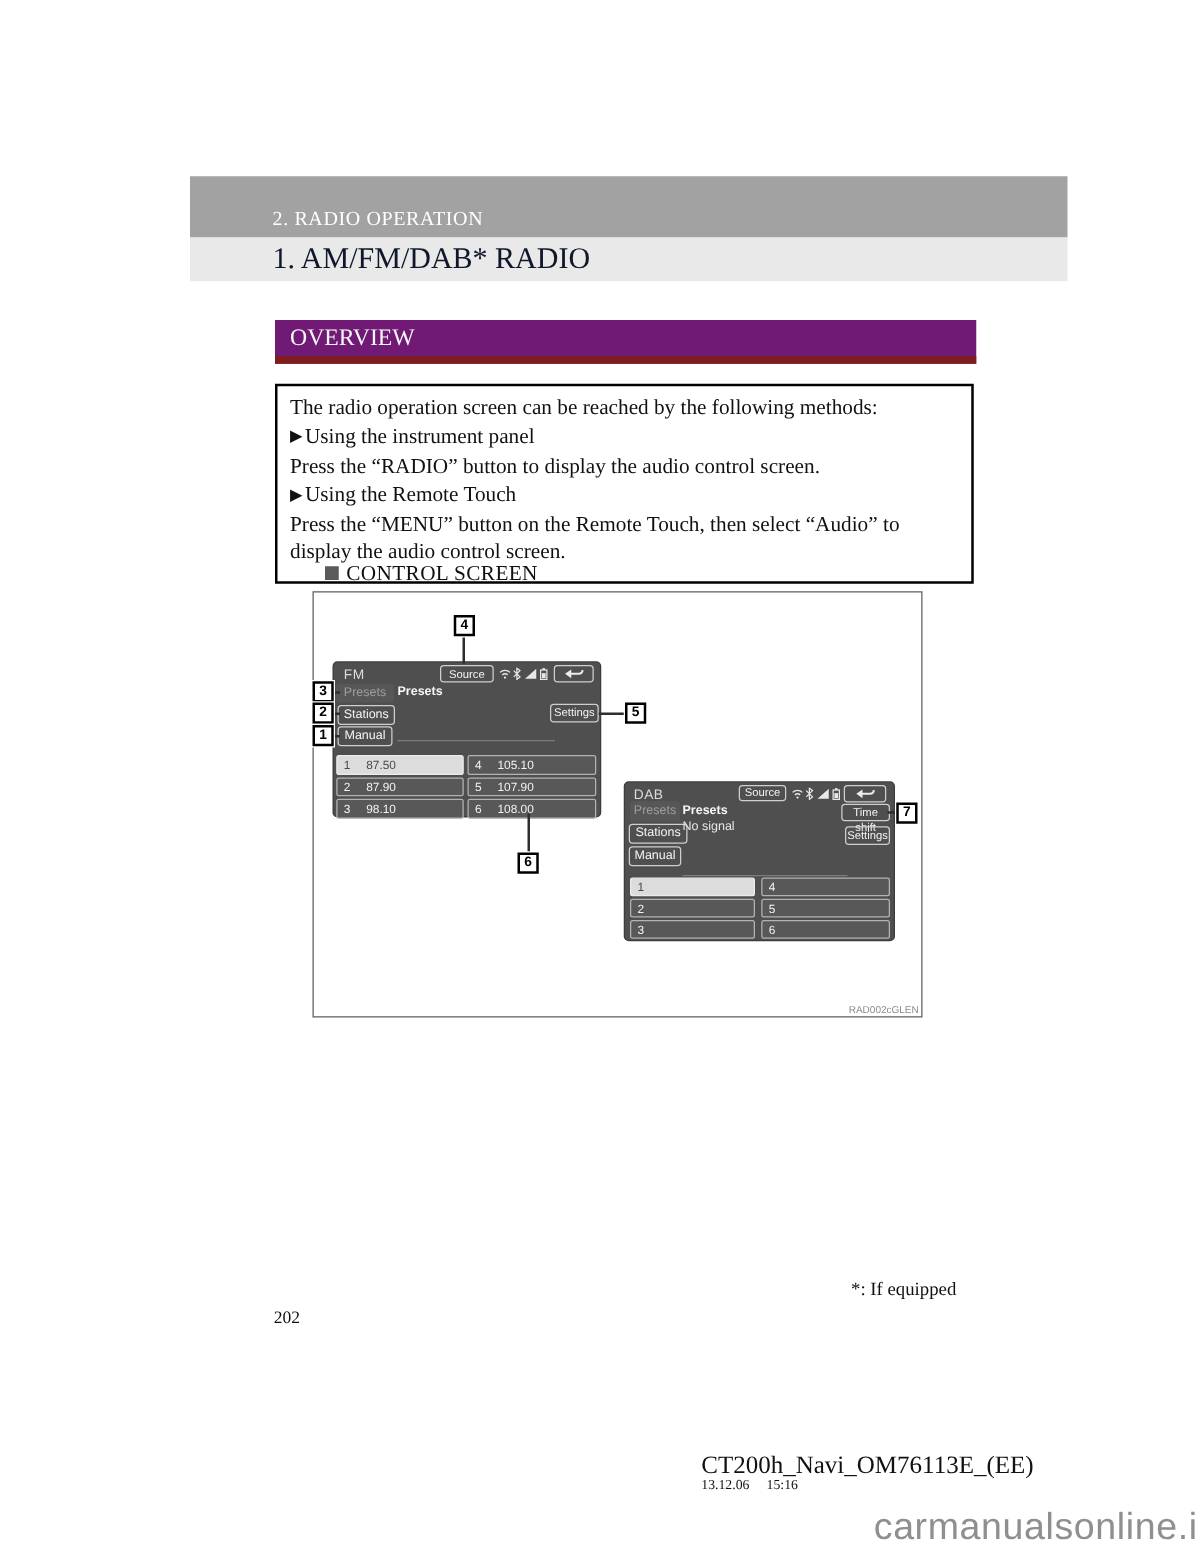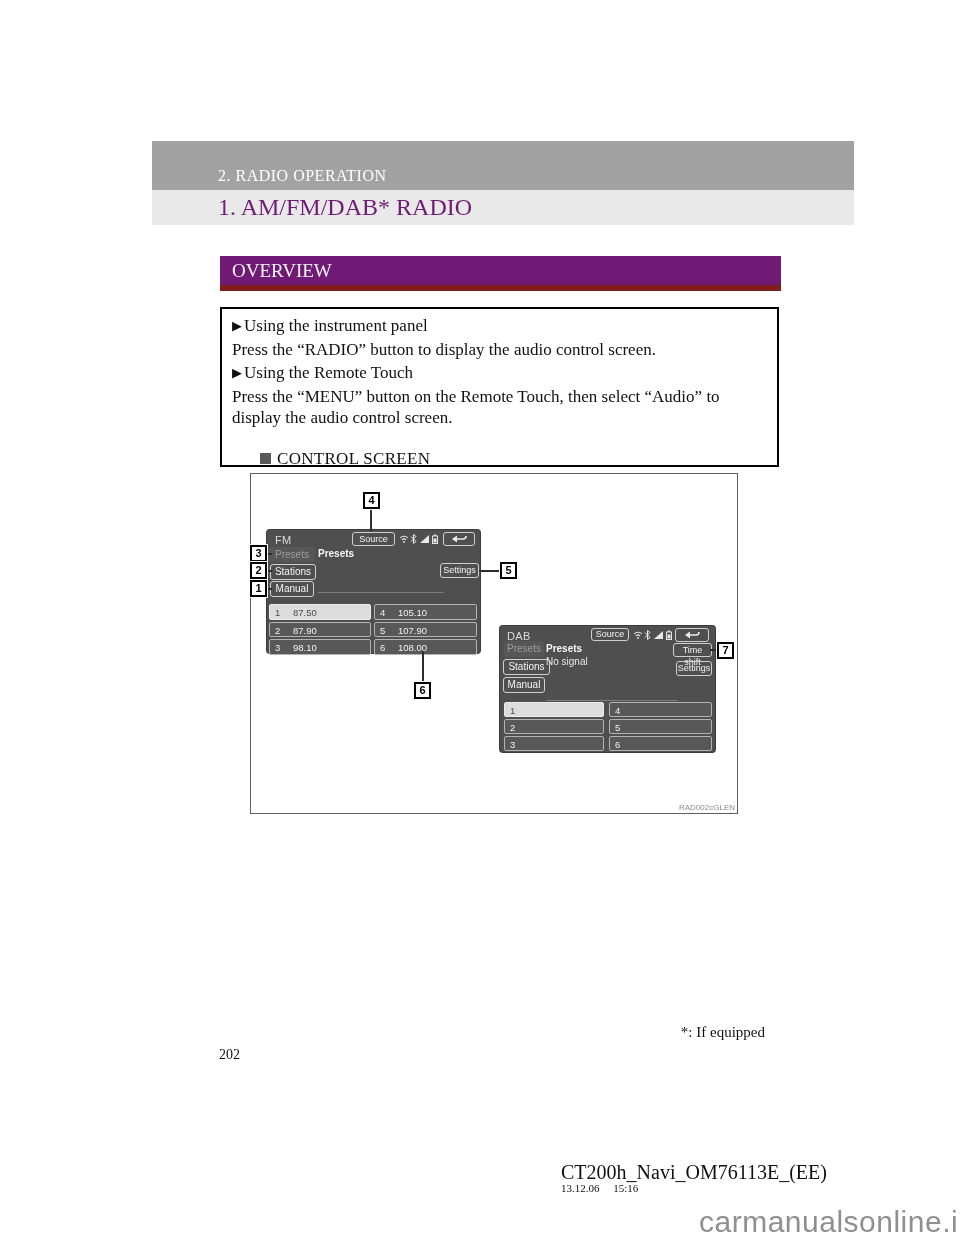--- a/index.html
+++ b/index.html
@@ -6,21 +6,21 @@
   #page{position:relative;width:960px;height:1242px;background:#fff;overflow:hidden;
         font-family:"Liberation Serif",serif;color:#111;margin-left:23px;}
 
   
   .chapter-bar{position:absolute;left:129px;top:141px;width:702px;height:49px;
                background:#a2a2a2;}
   .chapter-bar .t{position:absolute;left:66px;bottom:5px;color:#ffffff;
                   font-size:16px;letter-spacing:.5px;}
   .title-bar{position:absolute;left:129px;top:190px;width:702px;height:35px;
              background:#e9e9e9;}
-  .title-bar .t{position:absolute;left:66px;top:4px;color:#701a75;font-size:24px;}
+  .title-bar .t{position:absolute;left:66px;top:4px;color:#0f172a;font-size:24px;}
 
   .overview-bar{position:absolute;left:197px;top:256px;width:561px;height:29px;
                 background:#701a75;border-bottom:6px solid #7f1d1d;}
   .overview-bar .t{position:absolute;left:12px;top:4px;color:#f5f5f5;font-size:19px;}
 
   
   .info-box{position:absolute;left:197px;top:307px;width:535px;height:144px;
             border:2px solid #000;padding:6px 10px;font-size:17px;line-height:21px;}
   .info-box p{margin:0 0 2px 0;}
   .blt{font-size:13px;margin-right:2px;position:relative;top:-1px;}
@@ -79,20 +79,21 @@
   </div>
   <div class="title-bar">
     <div class="t">1. AM/FM/DAB* RADIO</div>
   </div>
 
   <div class="overview-bar">
     <div class="t">OVERVIEW</div>
   </div>
 
   <div class="info-box">
+    <p>The radio operation screen can be reached by the following methods:</p>
     <p><span class="blt">▶</span><span>Using the instrument panel</span></p>
     <p>Press the “RADIO” button to display the audio control screen.</p>
     <p><span class="blt">▶</span><span>Using the Remote Touch</span></p>
     <p>Press the “MENU” button on the Remote Touch, then select “Audio” to display the audio control screen.</p>
   </div>
 
   <div class="ctl-head"><span class="sq"></span><span>CONTROL SCREEN</span></div>
 
   <div class="figure">
     <div class="figcode">RAD002cGLEN</div>

